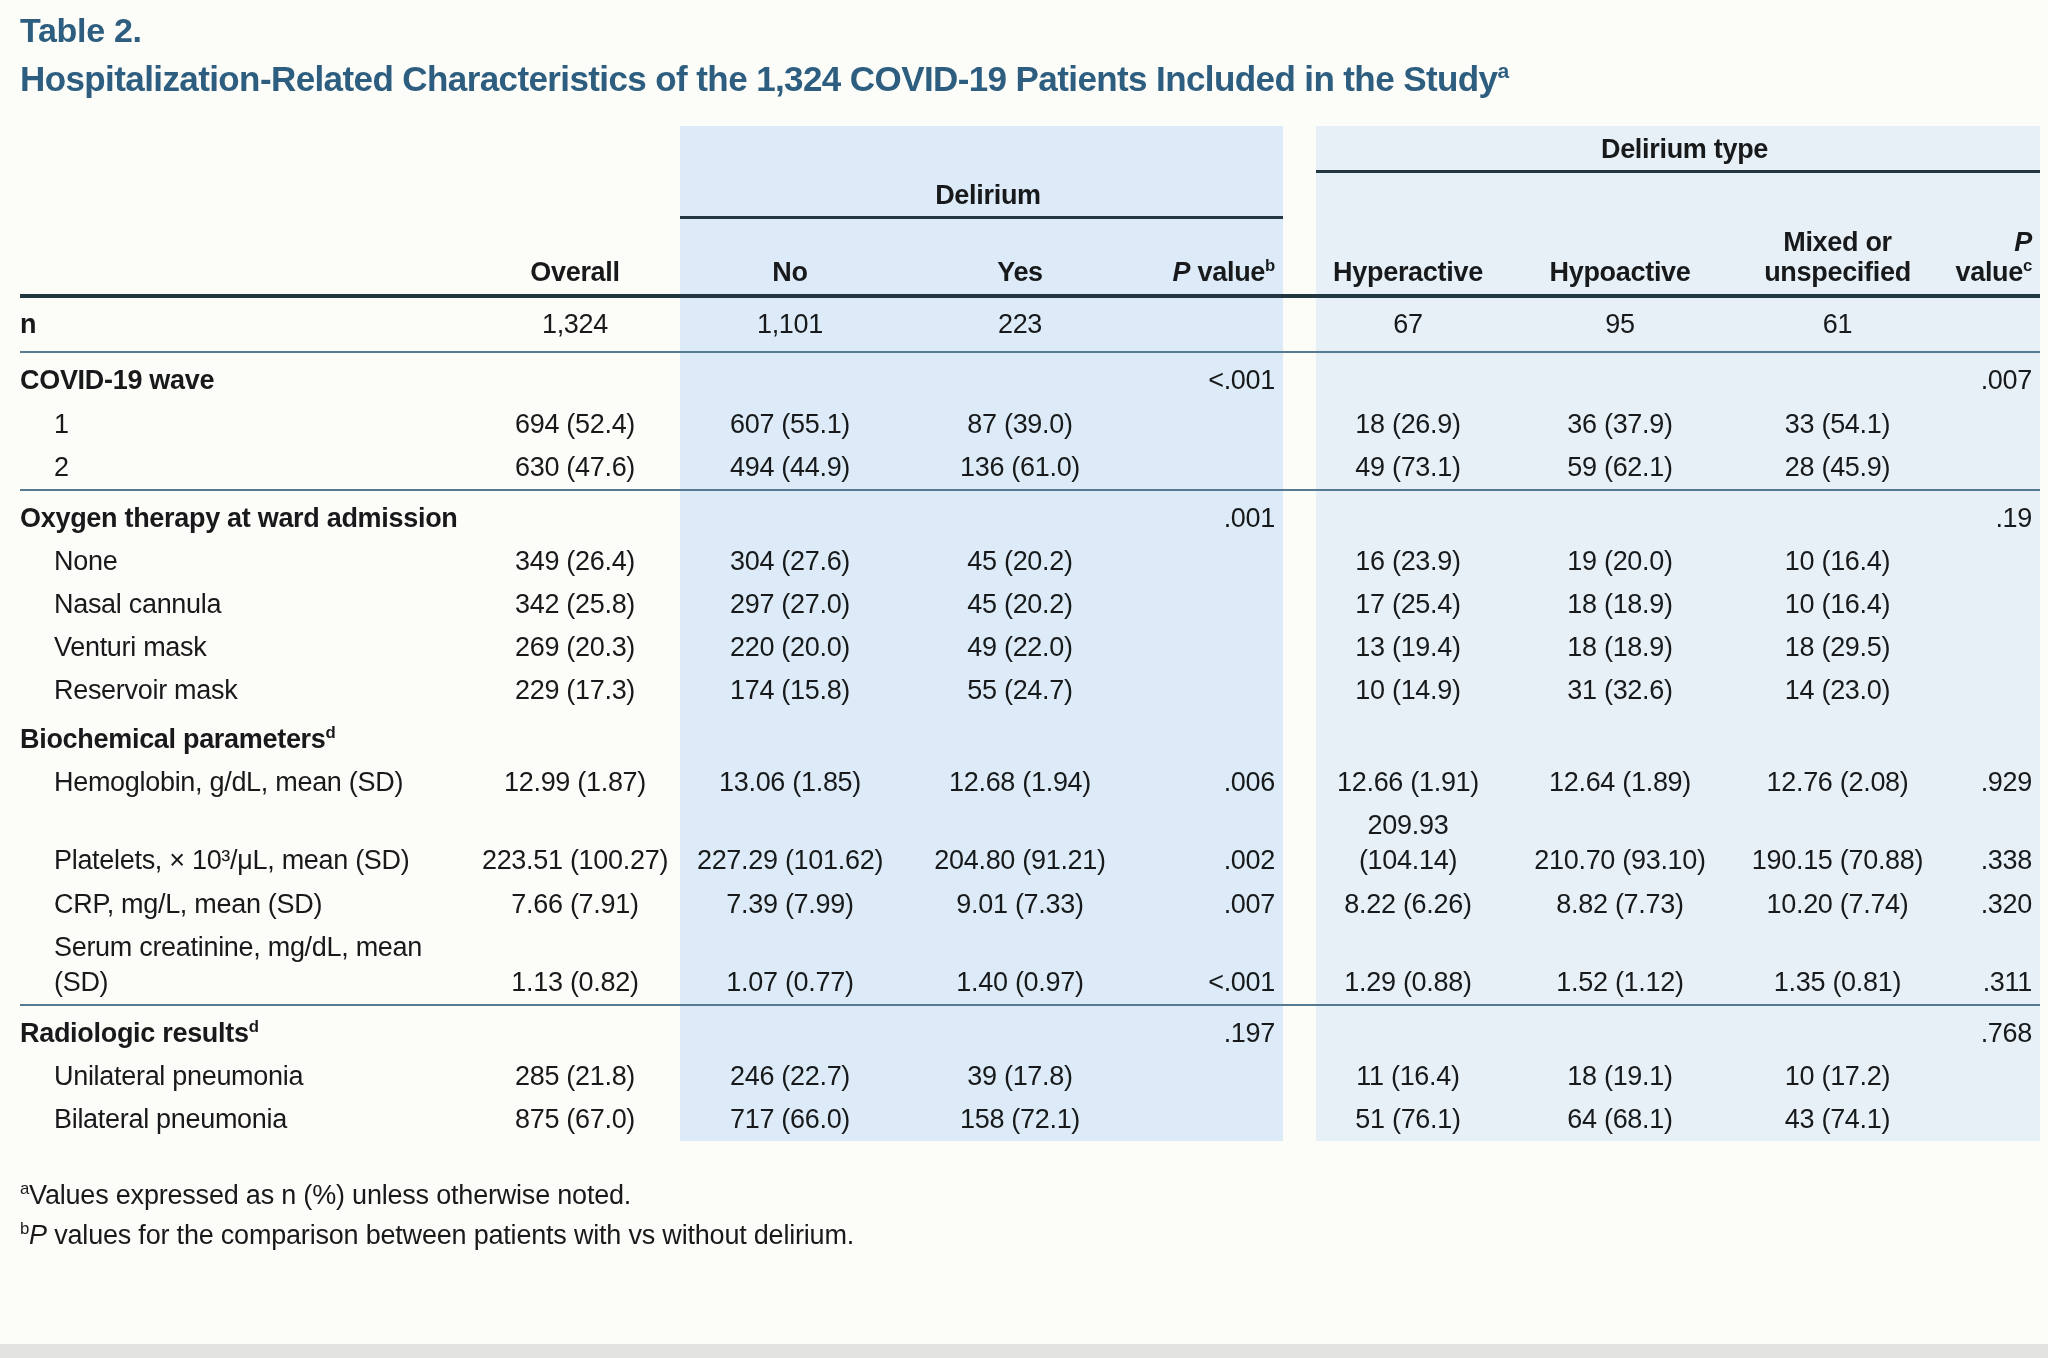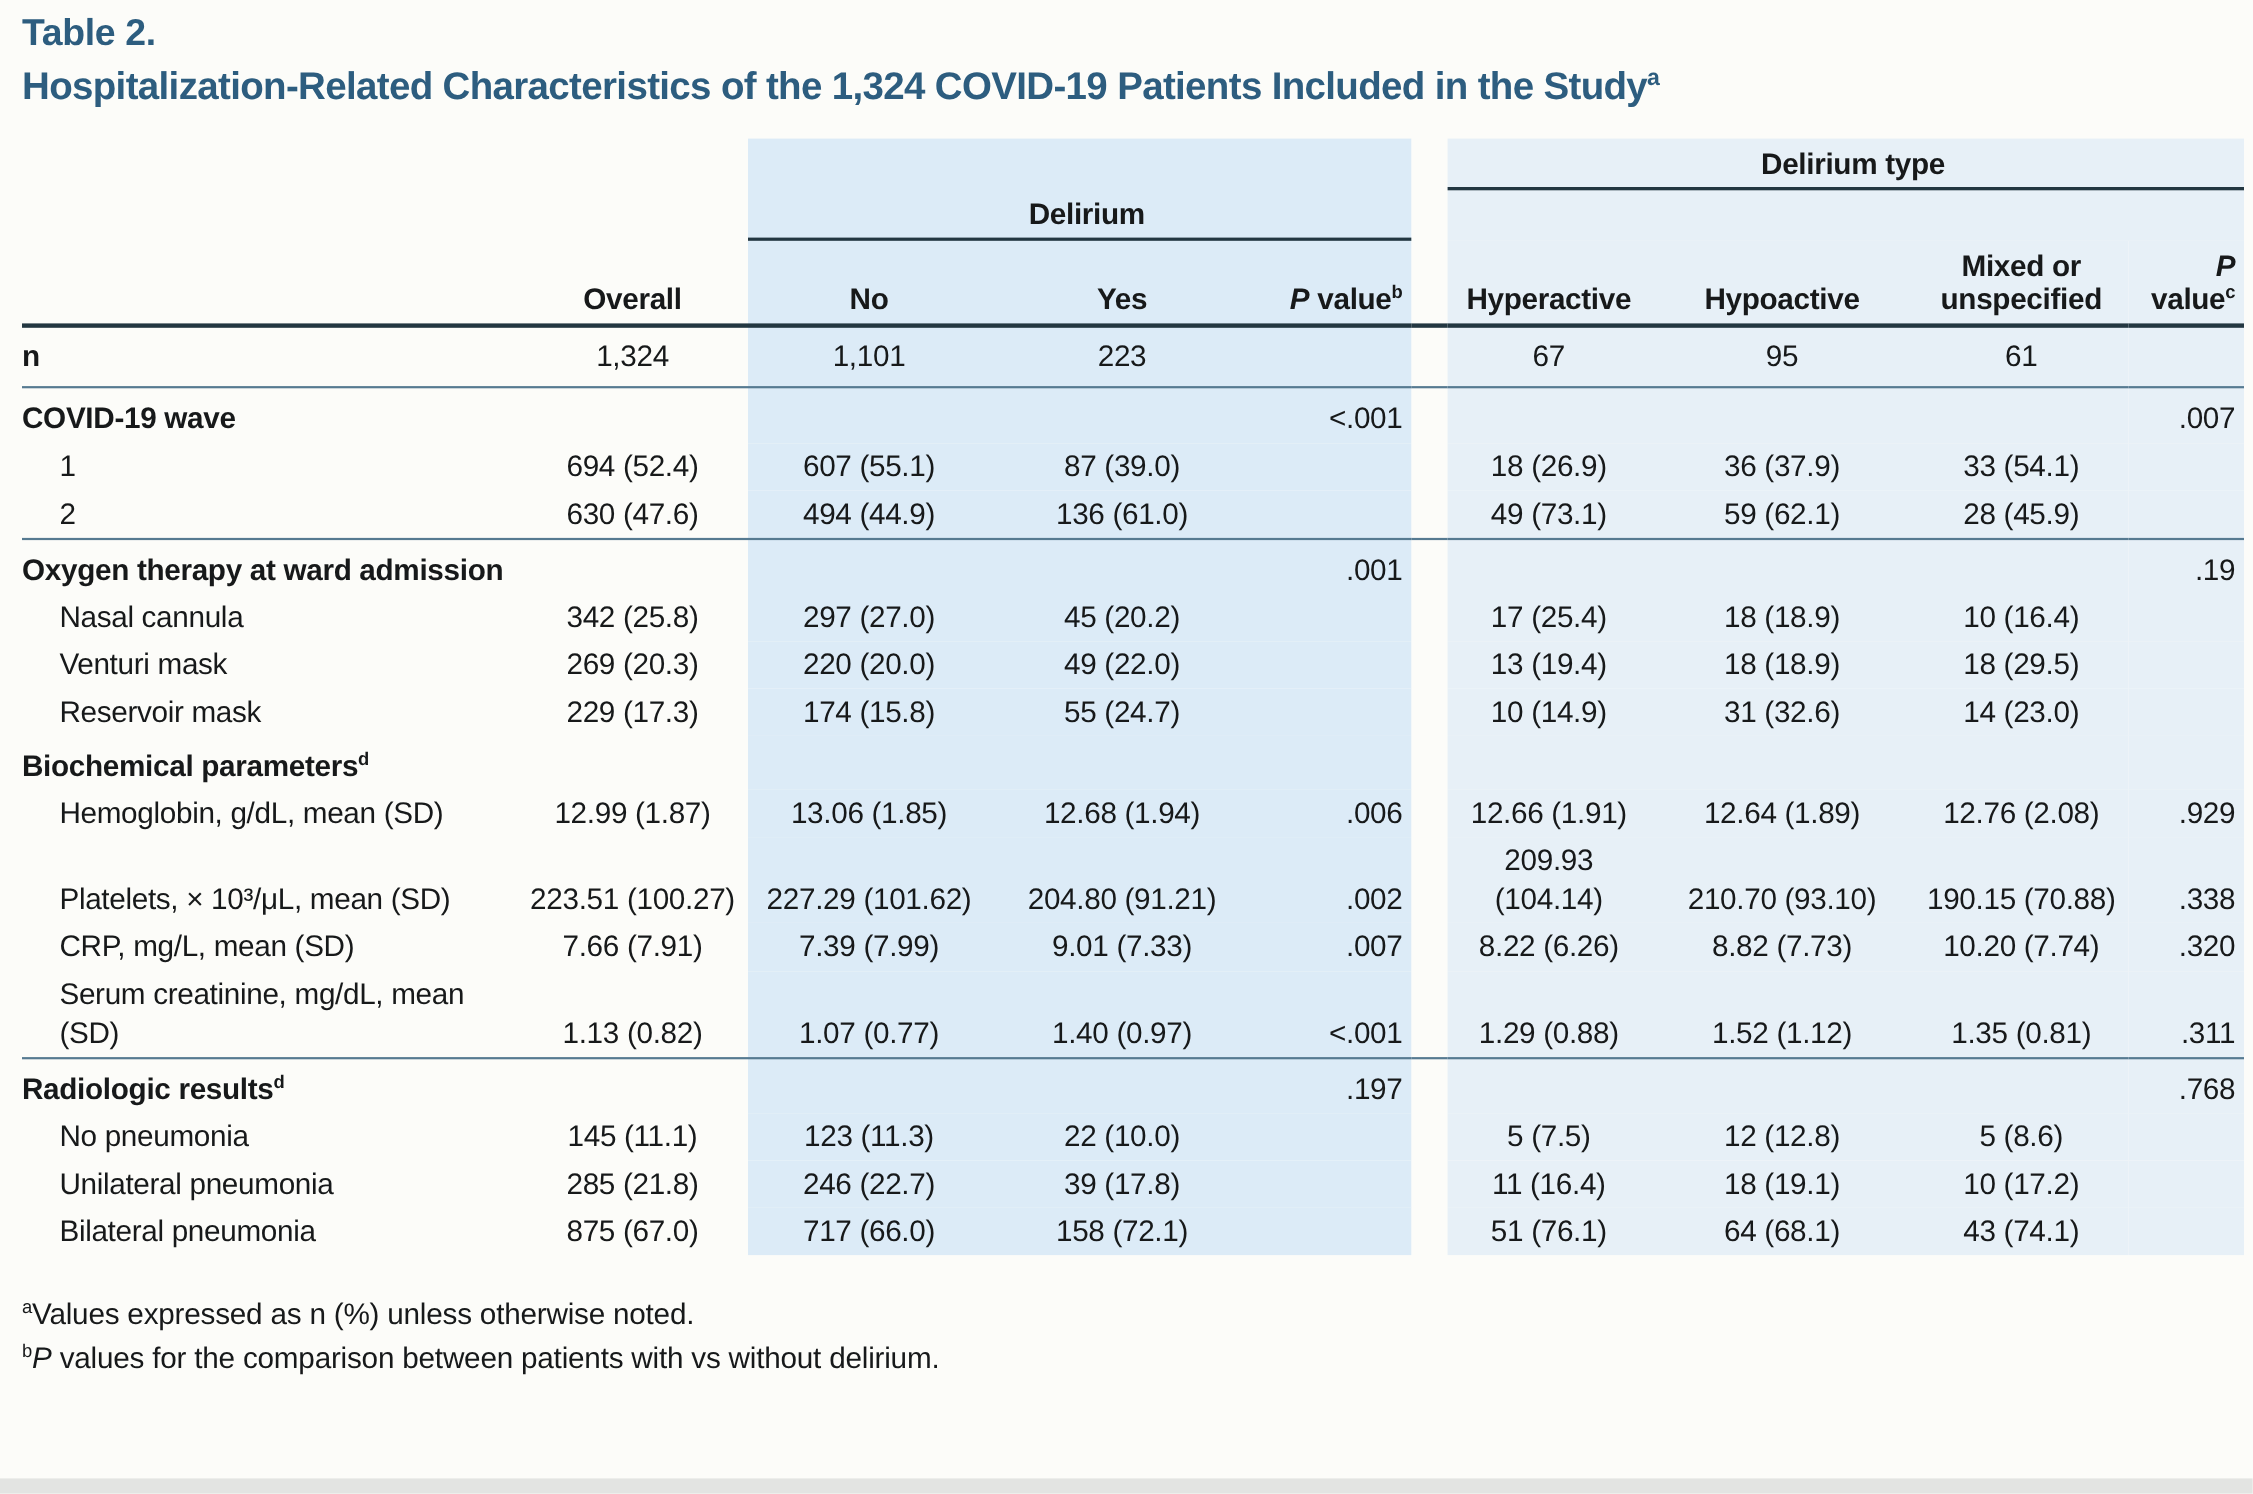--- a/index.html
+++ b/index.html
@@ -173,20 +173,32 @@
           <td class="c-no band1"></td>
           <td class="c-yes band1"></td>
           <td class="c-pb band1 pcol">.001</td>
           <td class="c-gap"></td>
           <td class="c-hyper band2"></td>
           <td class="c-hypo band2"></td>
           <td class="c-mixed band2"></td>
           <td class="c-pc band2 pcol">.19</td>
         </tr>
         <tr class="r-item">
+          <td class="c-label"><span>None</span></td>
+          <td class="c-overall">349 (26.4)</td>
+          <td class="c-no band1">304 (27.6)</td>
+          <td class="c-yes band1">45 (20.2)</td>
+          <td class="c-pb band1 pcol"></td>
+          <td class="c-gap"></td>
+          <td class="c-hyper band2">16 (23.9)</td>
+          <td class="c-hypo band2">19 (20.0)</td>
+          <td class="c-mixed band2">10 (16.4)</td>
+          <td class="c-pc band2 pcol"></td>
+        </tr>
+        <tr class="r-item">
           <td class="c-label"><span>Nasal cannula</span></td>
           <td class="c-overall">342 (25.8)</td>
           <td class="c-no band1">297 (27.0)</td>
           <td class="c-yes band1">45 (20.2)</td>
           <td class="c-pb band1 pcol"></td>
           <td class="c-gap"></td>
           <td class="c-hyper band2">17 (25.4)</td>
           <td class="c-hypo band2">18 (18.9)</td>
           <td class="c-mixed band2">10 (16.4)</td>
           <td class="c-pc band2 pcol"></td>
@@ -281,32 +293,20 @@
           <td class="c-no band1"></td>
           <td class="c-yes band1"></td>
           <td class="c-pb band1 pcol">.197</td>
           <td class="c-gap"></td>
           <td class="c-hyper band2"></td>
           <td class="c-hypo band2"></td>
           <td class="c-mixed band2"></td>
           <td class="c-pc band2 pcol">.768</td>
         </tr>
         <tr class="r-item">
-          <td class="c-label"><span>No pneumonia</span></td>
-          <td class="c-overall">145 (11.1)</td>
-          <td class="c-no band1">123 (11.3)</td>
-          <td class="c-yes band1">22 (10.0)</td>
-          <td class="c-pb band1 pcol"></td>
-          <td class="c-gap"></td>
-          <td class="c-hyper band2">5 (7.5)</td>
-          <td class="c-hypo band2">12 (12.8)</td>
-          <td class="c-mixed band2">5 (8.6)</td>
-          <td class="c-pc band2 pcol"></td>
-        </tr>
-        <tr class="r-item">
           <td class="c-label"><span>Unilateral pneumonia</span></td>
           <td class="c-overall">285 (21.8)</td>
           <td class="c-no band1">246 (22.7)</td>
           <td class="c-yes band1">39 (17.8)</td>
           <td class="c-pb band1 pcol"></td>
           <td class="c-gap"></td>
           <td class="c-hyper band2">11 (16.4)</td>
           <td class="c-hypo band2">18 (19.1)</td>
           <td class="c-mixed band2">10 (17.2)</td>
           <td class="c-pc band2 pcol"></td>

